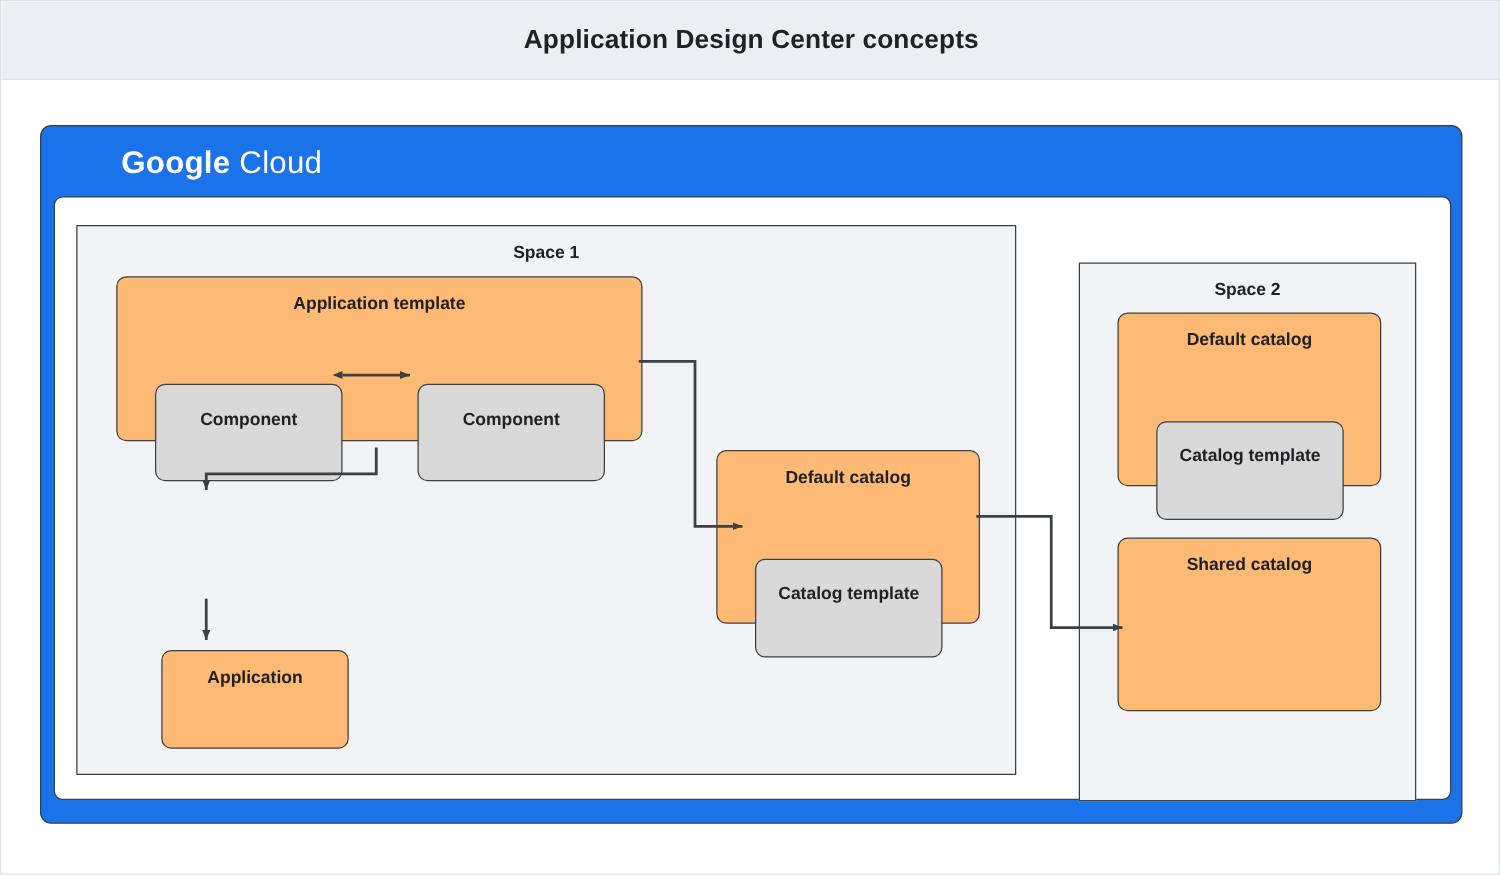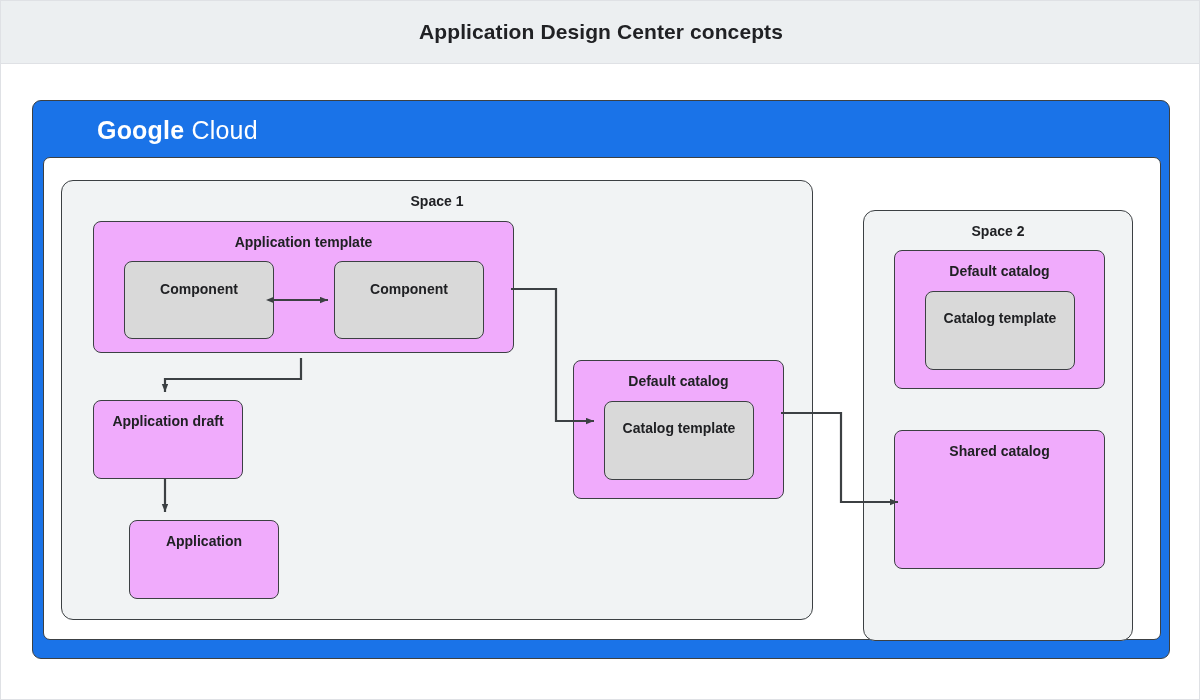--- a/index.html
+++ b/index.html
@@ -67,36 +67,37 @@
     background: #ffffff;
     border: 1.5px solid #3c4043;
     border-radius: 7px;
     box-sizing: border-box;
   }
   
   .space-box {
     position: absolute;
     background: #f1f3f4;
     border: 1.5px solid #3c4043;
-    border-radius: 12px;
+    border-radius: 0;
     box-sizing: border-box;
   }
   .blue-box {
     position: absolute;
-    background: #f0abfc;
+    background: #fdba74;
     border: 1.5px solid #3c4043;
     border-radius: 8px;
     box-sizing: border-box;
   }
   .gray-box {
     position: absolute;
     background: #d9d9d9;
     border: 1.5px solid #3c4043;
     border-radius: 8px;
     box-sizing: border-box;
+    margin-top: 46px;
   }
   .node-title {
     position: absolute;
     left: 0;
     width: 100%;
     text-align: center;
     font-size: 14px;
     font-weight: bold;
     color: #202124;
     white-space: nowrap;
@@ -138,23 +139,20 @@
 
           <div class="gray-box" style="left:30px; top:39px; width:150px; height:78px;">
             <div class="node-title t-inner" style="top:19px;">Component</div>
           </div>
 
           <div class="gray-box" style="left:240px; top:39px; width:150px; height:78px;">
             <div class="node-title t-inner" style="top:19px;">Component</div>
           </div>
         </div>
 
-        <div class="blue-box" style="left:31px; top:219px; width:150px; height:79px;">
-          <div class="node-title t-inner">Application draft</div>
-        </div>
 
         <div class="blue-box" style="left:31px; top:339px; width:150px; height:79px;margin-left:36px;">
           <div class="node-title t-inner">Application</div>
         </div>
 
         <div class="blue-box" style="left:511px; top:179px; width:211px; height:139px;">
           <div class="node-title t-inner">Default catalog</div>
 
           <div class="gray-box" style="left:30px; top:40px; width:150px; height:79px;">
             <div class="node-title t-inner" style="top:18px;">Catalog template</div>

